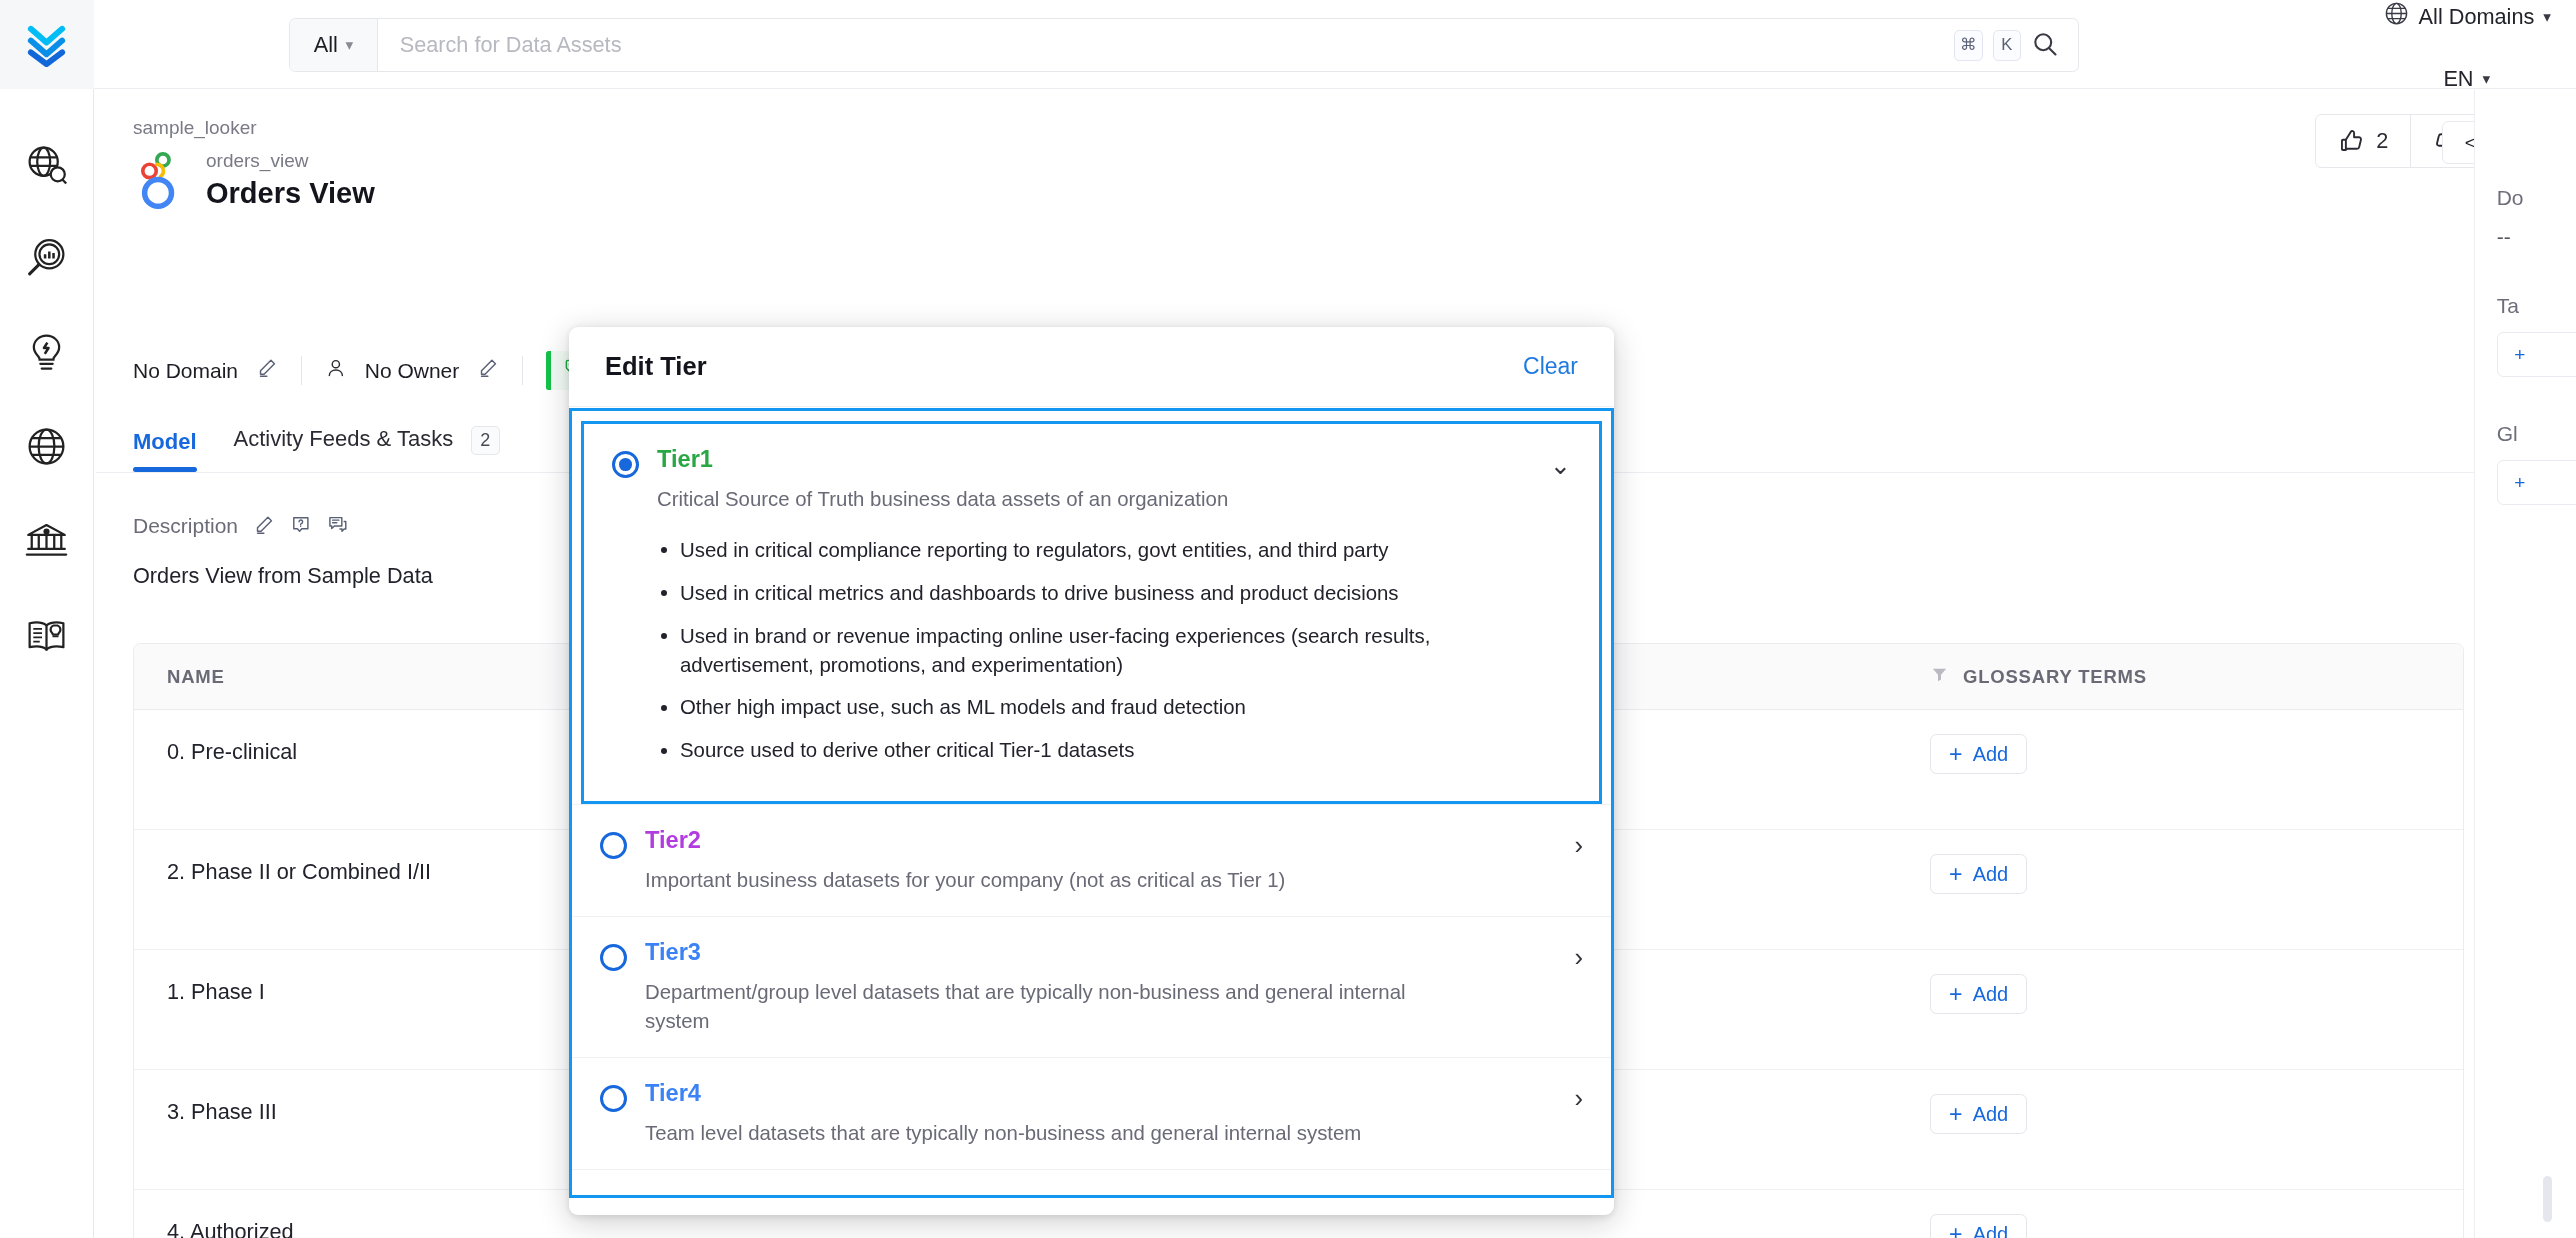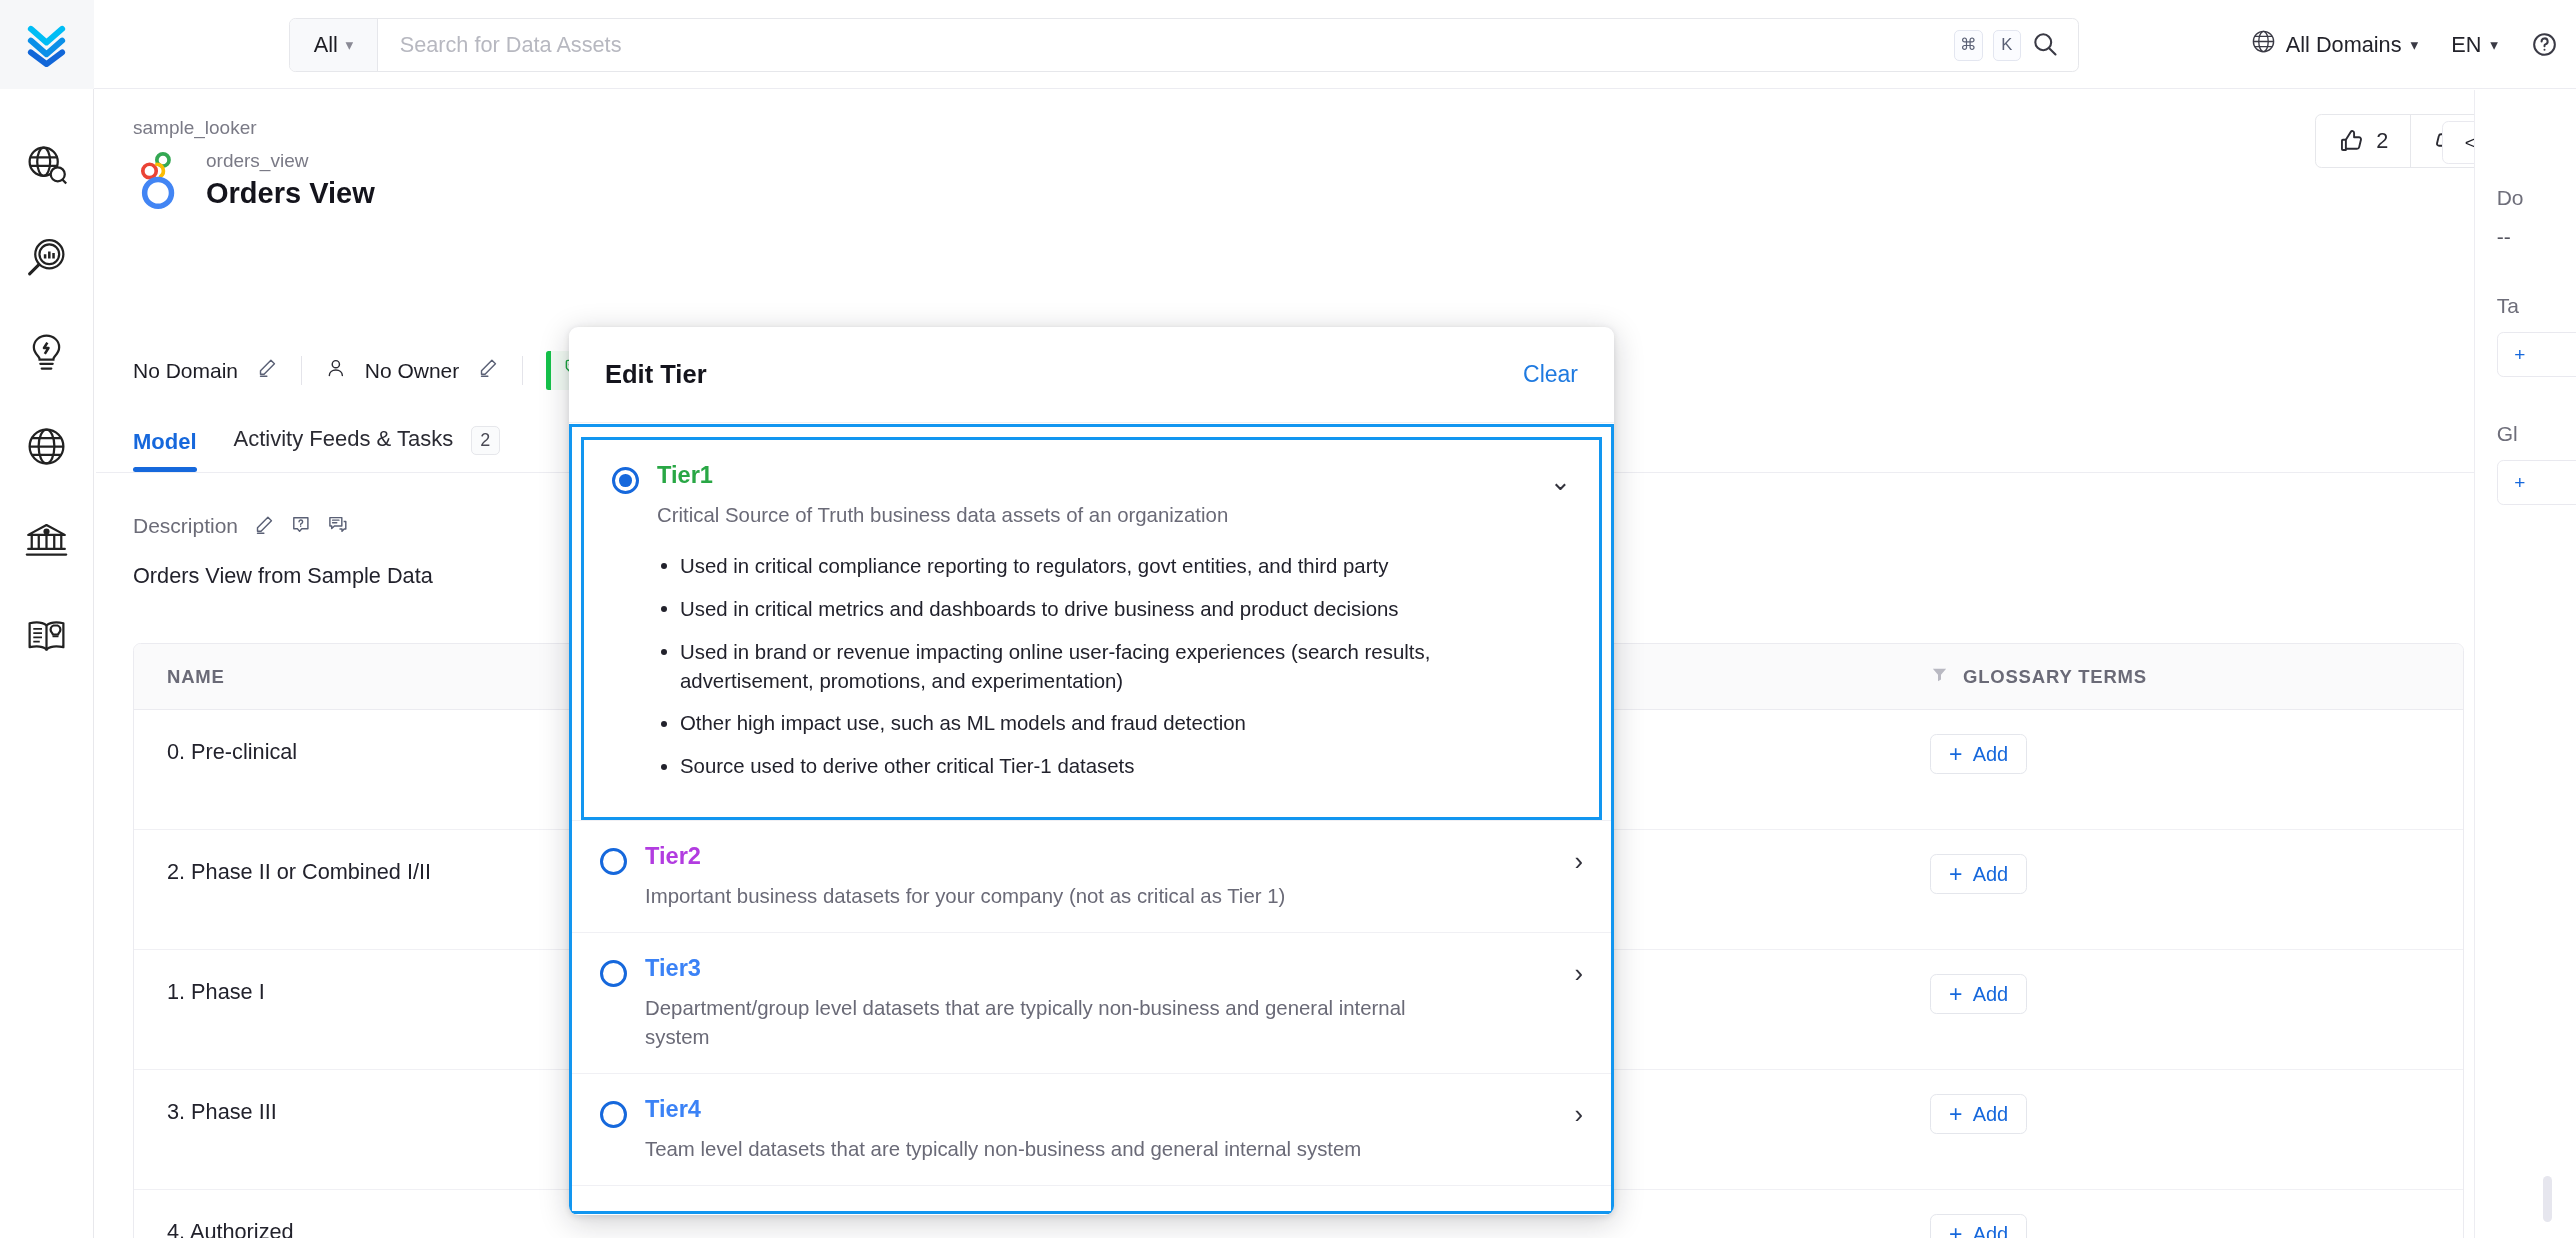--- a/index.html
+++ b/index.html
@@ -68,21 +68,21 @@
     padding-right: 19px;
   }
   .kbd {
     min-width: 28px; height: 31px; padding: 0 5.1px;
     border: 1.3px solid #e3e6f0; border-radius: 5.1px;
     background: #fbfcff; color: #5a6075;
     font-size: 16.6px; display: flex; align-items: center; justify-content: center;
   }
   .topbar-right {
     position: absolute; right: 0px; top: 0; height: 89px;
-    display: flex; align-items: center; gap: 33px; padding-right: 18px;
+    display: flex; align-items: center; gap: 33px; padding-right: 25px; flex-direction: column;
   }
   .tb-item {
     display: flex; align-items: center; gap: 9px;
     font-size: 21.7px; color: #23232b; cursor: pointer; white-space: nowrap;
   }
   .tb-item .chev { font-size: 15.3px; color: #3a3a45; }
 
   
   .page {
     position: absolute; left: 96px; top: 90px;
@@ -198,21 +198,21 @@
   .tierpop {
     position: absolute; left: 569px; top: 327px;
     width: 1045px; height: 888px;
     background: #ffffff;
     border-radius: 9px;
     box-shadow: 0 6.4px 31px rgba(18,18,30,0.20), 0 1.3px 6.4px rgba(18,18,30,0.10);
     overflow: hidden;
     z-index: 40;
   }
   .tierpop-head {
-    height: 96px; display: flex; align-items: center; justify-content: space-between;
+    height: 80px; display: flex; align-items: center; justify-content: space-between;
     padding: 0 36px; border-bottom: 1.3px solid #f0f0f4;
   }
   .tierpop-title { font-size: 25.5px; font-weight: bold; color: #14141c; }
   .tierpop-clear { font-size: 23px; color: #1f7ae0; cursor: pointer; }
   .tierlist {
     margin: 1.3px 0 0 0; height: 790px;
     border: 3.8px solid #1296f0; border-top: 3.8px solid #1296f0;
     background: #fff; overflow: hidden;
   }
   .tiercard { background: #fff; position: relative; }

